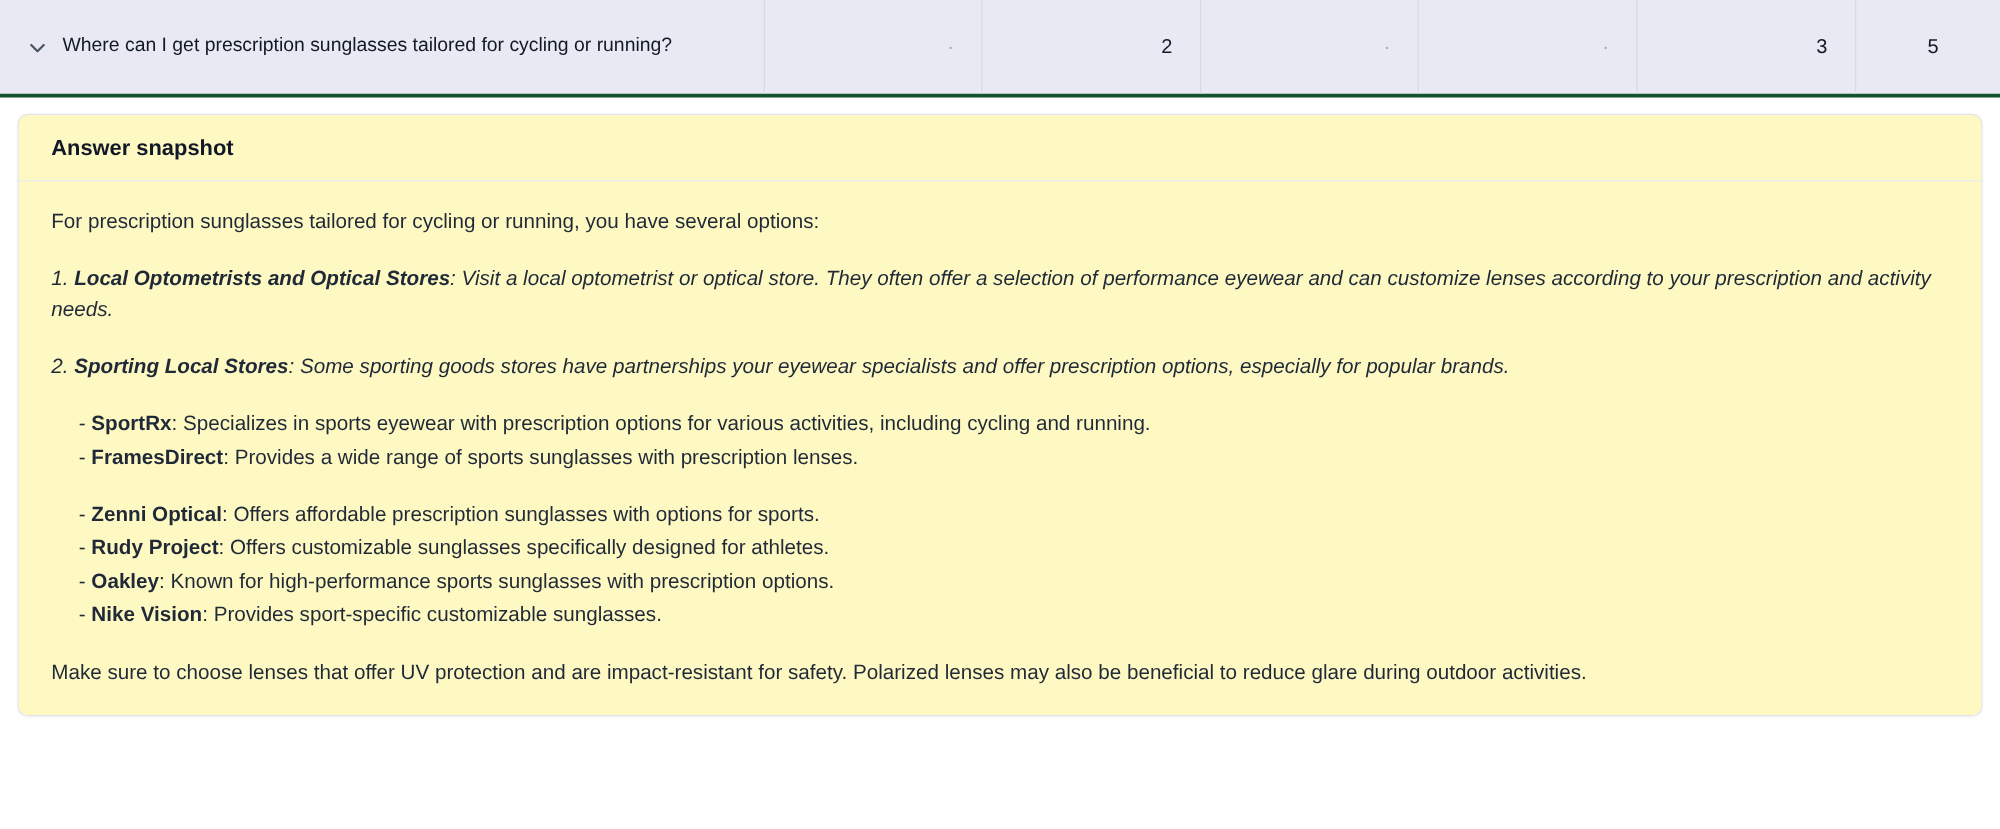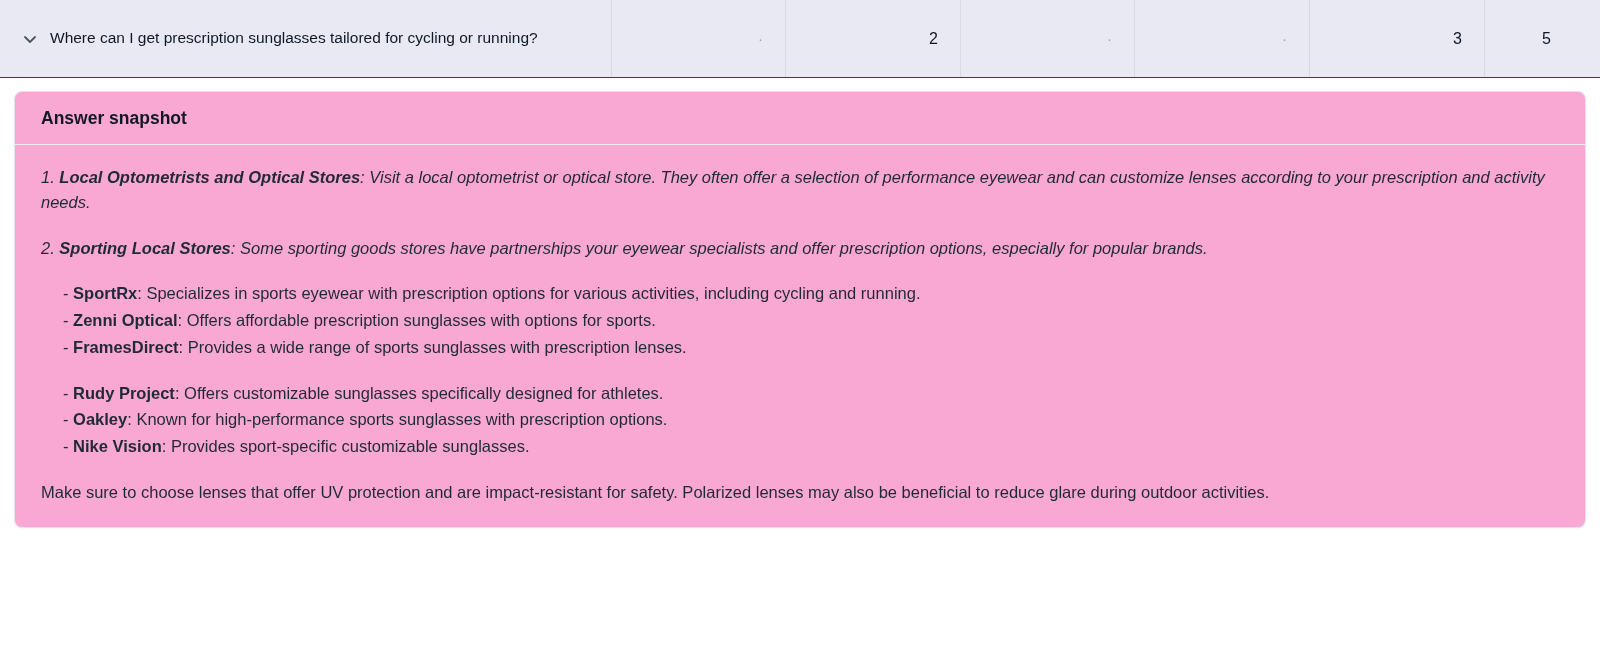--- a/index.html
+++ b/index.html
@@ -13,21 +13,21 @@
     font-family: "Liberation Sans", sans-serif;
     color: #111827;
     overflow: hidden;
   }
 
   
   .row {
     display: flex;
     align-items: stretch;
     background: #e8e9f2;
-    border-bottom: 1px solid #14532d;
+    border-bottom: 3px solid #14532d;
     height: 78px;
     box-sizing: border-box;
   }
   .cell {
     display: flex;
     align-items: center;
     box-sizing: border-box;
     border-right: 1px solid #d7d9e6;
     font-size: 15.5px;
   }
@@ -66,21 +66,21 @@
     line-height: 1;
   }
   .w-sm { flex: 0 0 174px; }
   .w-md { flex: 0 0 175px; }
   .w-lg { flex: 0 0 88px; }
   .last { border-right: none; }
 
   
   .card {
     margin: 13px 14px 0 14px;
-    background: #f9a8d4;
+    background: #fef9c3;
     border: 1px solid #e3e4ec;
     border-radius: 8px;
     box-shadow: 0 1px 2px rgba(16,24,40,.04);
     box-sizing: border-box;
   }
   .card-head {
     padding: 16px 26px 15px 26px;
     border-bottom: 1px solid #ececf3;
     font-size: 17.5px;
     font-weight: bold;
@@ -135,47 +135,48 @@
     <span>3</span>
   </div>
   <div class="cell num w-lg last">
     <span>5</span>
   </div>
 </div>
 
 <div class="card">
   <div class="card-head">Answer snapshot</div>
   <div class="card-body">
+    <p class="p">For prescription sunglasses tailored for cycling or running, you have several options:</p>
 
     <div>
       <p class="p num-item" style="margin-bottom:21px;">
         <span>1.</span>
         <b>Local Optometrists and Optical Stores</b><span>: Visit a local optometrist or optical store. They often offer a selection of performance eyewear and can customize lenses according to your prescription and activity needs.</span>
       </p>
     </div>
 
     <div>
       <p class="p num-item" style="margin-bottom:21px;">
         <span>2.</span>
         <b>Sporting Local Stores</b><span>: Some sporting goods stores have partnerships your eyewear specialists and offer prescription options, especially for popular brands.</span>
       </p>
     </div>
 
     <div>
       <p class="sub">
         <span>-</span>
         <b>SportRx</b><span>: Specializes in sports eyewear with prescription options for various activities, including cycling and running.</span>
       </p>
+      <p class="sub sub-last">
+        <span>-</span>
+        <b>FramesDirect</b><span>: Provides a wide range of sports sunglasses with prescription lenses.</span>
+      </p>
       <p class="sub">
         <span>-</span>
         <b>Zenni Optical</b><span>: Offers affordable prescription sunglasses with options for sports.</span>
-      </p>
-      <p class="sub sub-last">
-        <span>-</span>
-        <b>FramesDirect</b><span>: Provides a wide range of sports sunglasses with prescription lenses.</span>
       </p>
     </div>
 
     <div>
       <p class="sub">
         <span>-</span>
         <b>Rudy Project</b><span>: Offers customizable sunglasses specifically designed for athletes.</span>
       </p>
       <p class="sub">
         <span>-</span>

